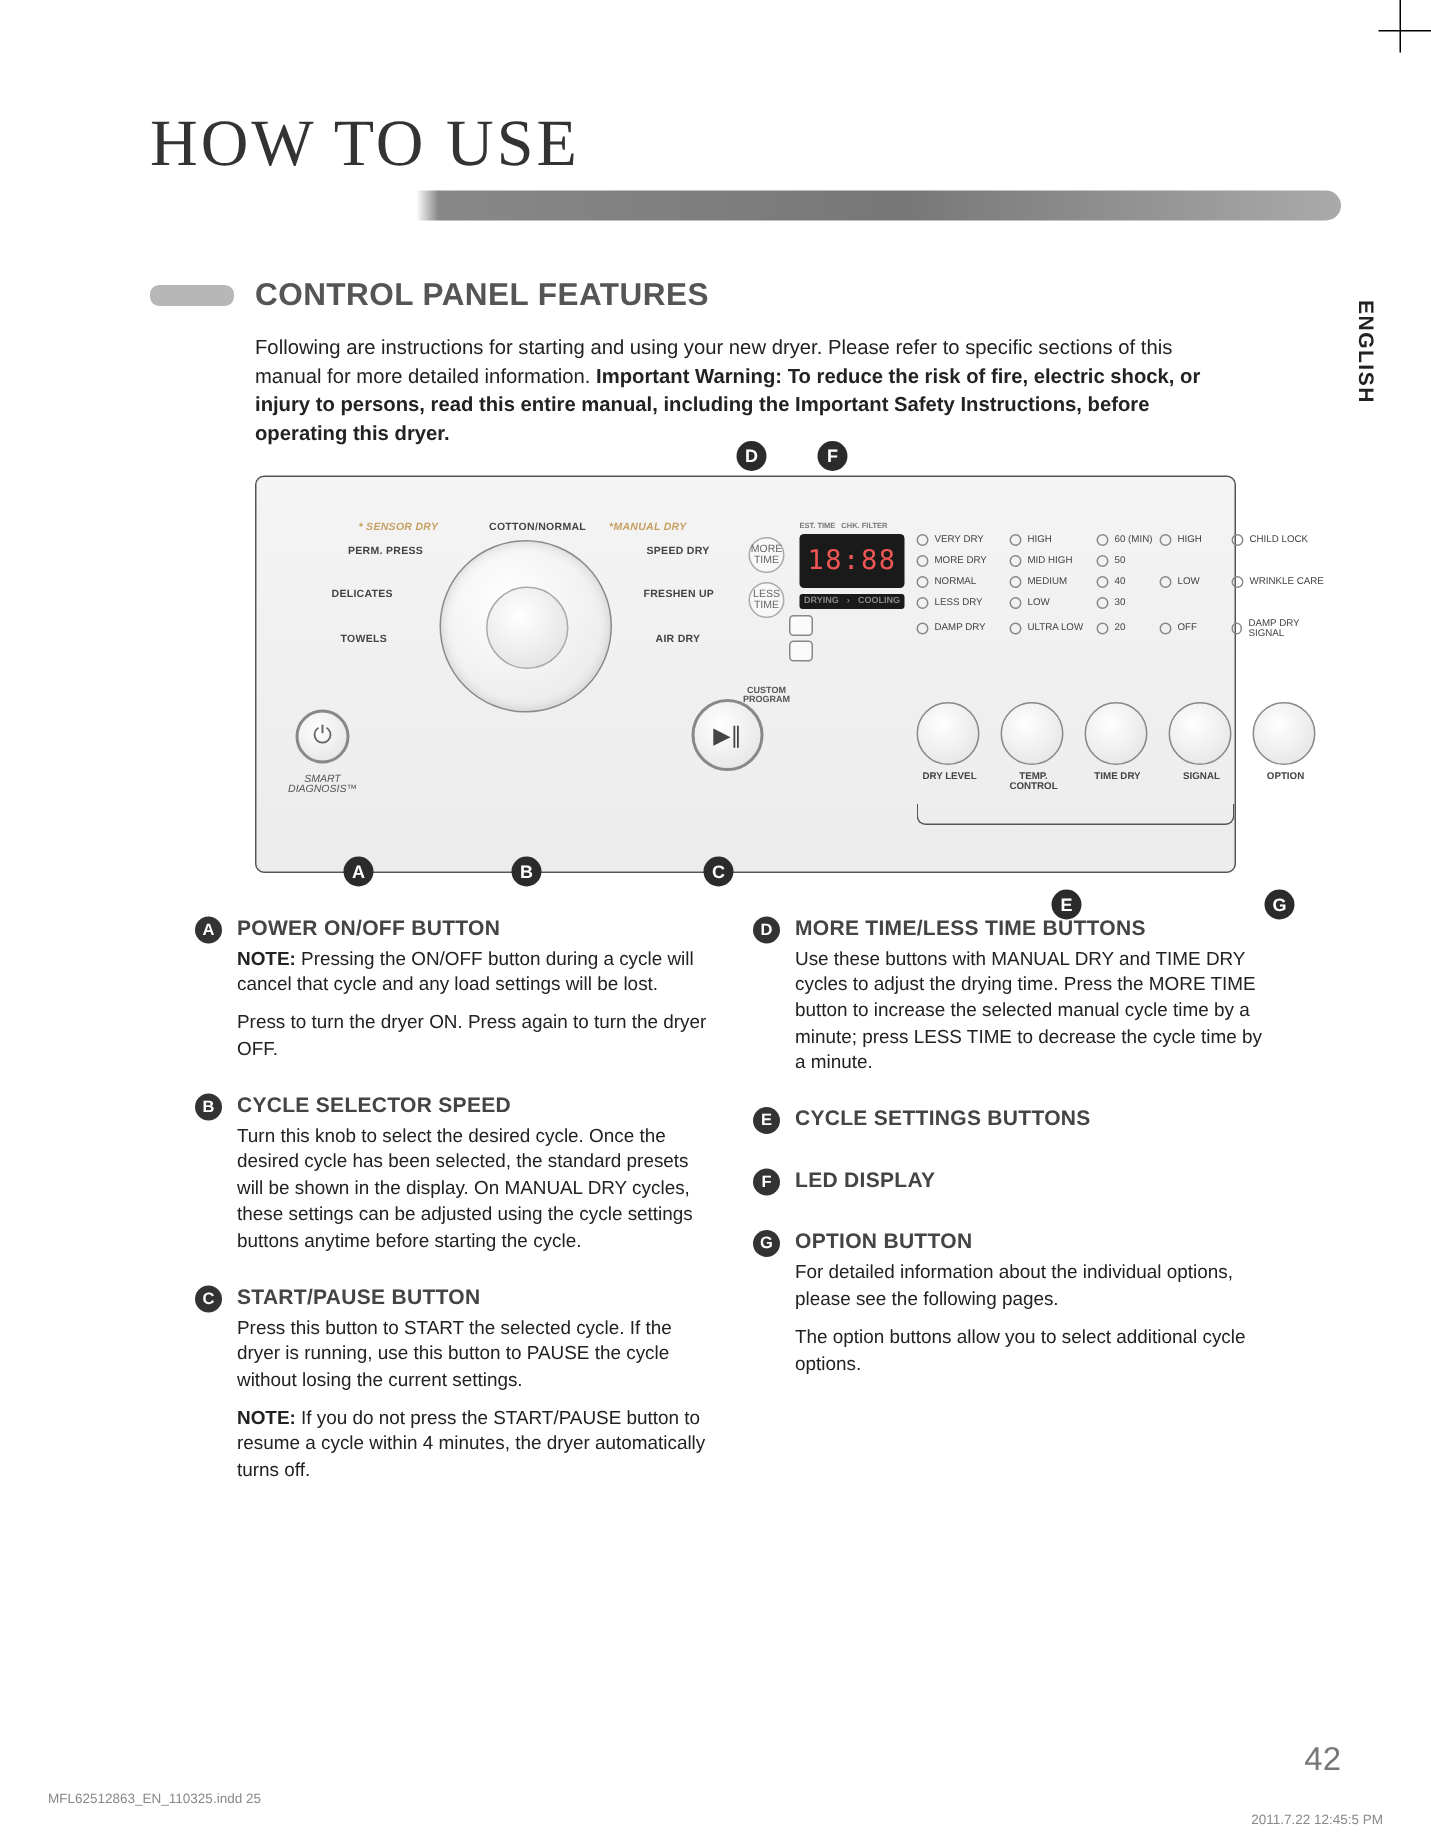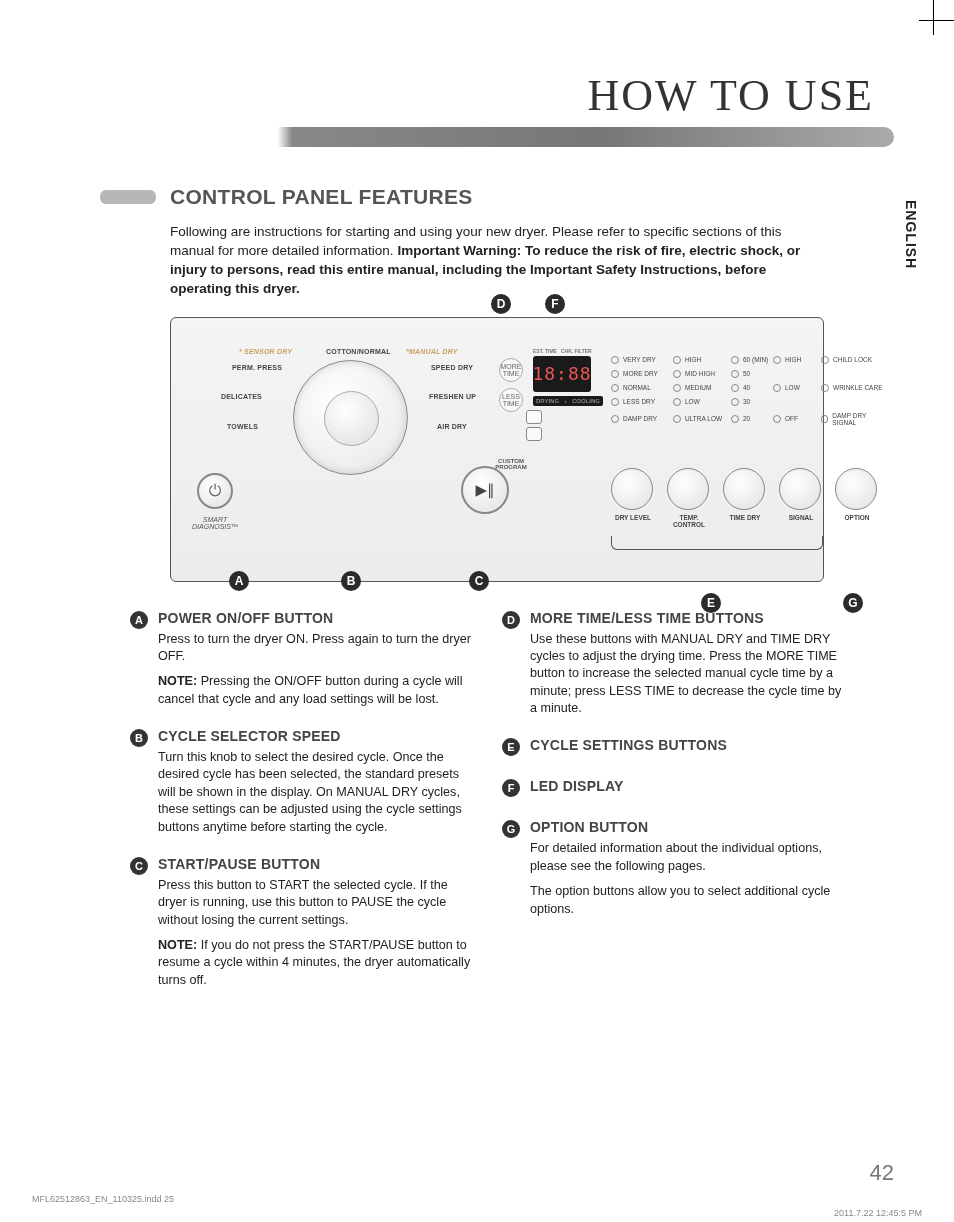--- a/index.html
+++ b/index.html
@@ -13,21 +13,20 @@
   }
   .crop-mark { position: absolute; background: #000; }
   .crop-tr-h { top: 20px; right: -5px; width: 40px; height: 1px; }
   .crop-tr-v { top: -5px; right: 20px; width: 1px; height: 40px; }
 
   .page {
     padding: 70px 60px 40px 100px;
     position: relative;
   }
   .page-header {
-    text-align: right;
     font-family: "Times New Roman", serif;
     font-size: 44px;
     font-weight: 300;
     letter-spacing: 2px;
     color: #333;
     margin-bottom: 6px;
     margin-right: 20px;
   }
   .header-bar {
     height: 20px;
@@ -125,21 +124,21 @@
   .start-btn {
     position:absolute; left:290px; top:148px; width:48px; height:48px;
     border:2px solid #888; border-radius:50%;
     background: radial-gradient(circle at 40% 35%, #fff, #e0e0e0);
     display:flex;align-items:center;justify-content:center;font-size:15px;color:#444;
   }
   .icon-col { position:absolute; left:328px; top:40px; display:flex; flex-direction:column; gap:6px;}
   .mini-icon { width:24px;height:24px;border:1px solid #aaa;border-radius:50%;background:#f8f8f8;font-size:7px;display:flex;align-items:center;justify-content:center;text-align:center;color:#666;}
   .custom-label{position:absolute;left:322px;top:140px;font-size:6px;color:#555;text-align:center;width:36px;font-weight:bold;}
   .digital {
-    position:absolute; left:362px; top:38px; width:58px; height:36px;
+    position:absolute; left:362px; top:38px; width:70px; height:36px;
     background:#1a1a1a; border-radius:3px; color:#e55; font-family:monospace;
     display:flex;align-items:center;justify-content:center;font-size:18px;letter-spacing:1px;
   }
   .dry-cool{position:absolute;left:362px;top:78px;width:70px;font-size:6px;background:#1a1a1a;color:#888;padding:2px 3px;border-radius:2px;display:flex;justify-content:space-between;font-weight:bold;}
   .dig-header{position:absolute;left:362px;top:30px;font-size:5px;color:#777;display:flex;gap:4px;font-weight:bold;}
   .options-grid {
     position:absolute; left:440px; top:38px;
     display:grid; grid-template-columns: 60px 56px 40px 46px 64px;
     row-gap:6px; column-gap:2px;
     font-size:6.5px; color:#444;
@@ -295,22 +294,22 @@
     </div>
     <div class="bracket-e"></div>
   </div>
 
   <div class="features">
     <div class="col">
       <div class="feature">
         <div class="feat-badge">A</div>
         <div class="feat-body">
           <h3>POWER ON/OFF BUTTON</h3>
+          <p><b>NOTE: </b><span>Pressing the ON/OFF button during a cycle will cancel that cycle and any load settings will be lost.</span></p>
           <p>Press to turn the dryer ON. Press again to turn the dryer OFF.</p>
-          <p><b>NOTE: </b><span>Pressing the ON/OFF button during a cycle will cancel that cycle and any load settings will be lost.</span></p>
         </div>
       </div>
       <div class="feature">
         <div class="feat-badge">B</div>
         <div class="feat-body">
           <h3>CYCLE SELECTOR SPEED</h3>
           <p>Turn this knob to select the desired cycle. Once the desired cycle has been selected, the standard presets will be shown in the display. On MANUAL DRY cycles, these settings can be adjusted using the cycle settings buttons anytime before starting the cycle.</p>
         </div>
       </div>
       <div class="feature">

